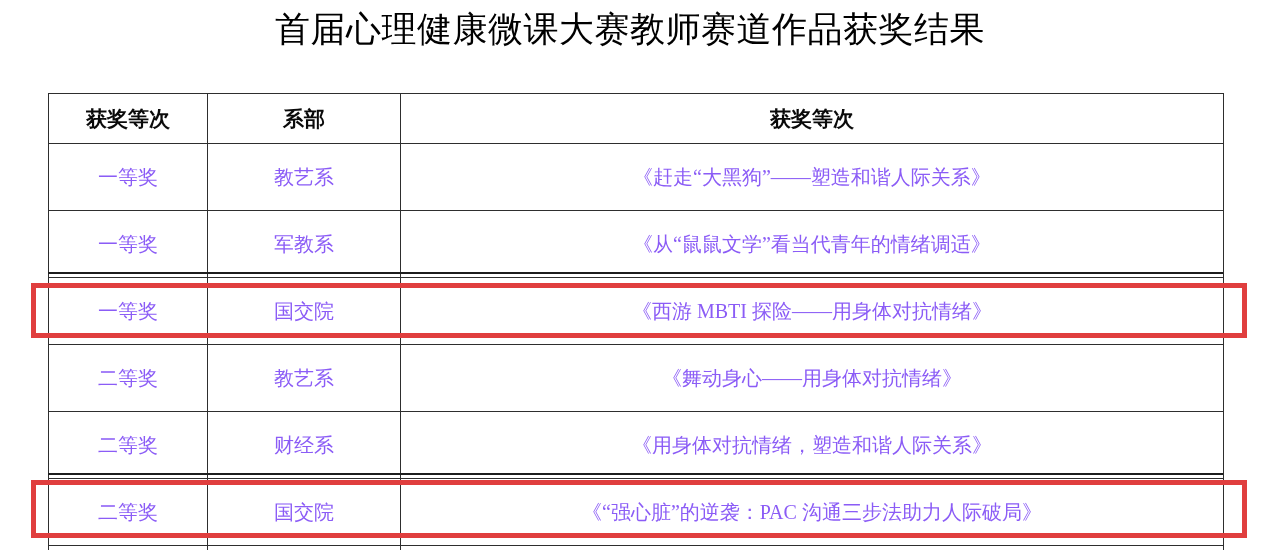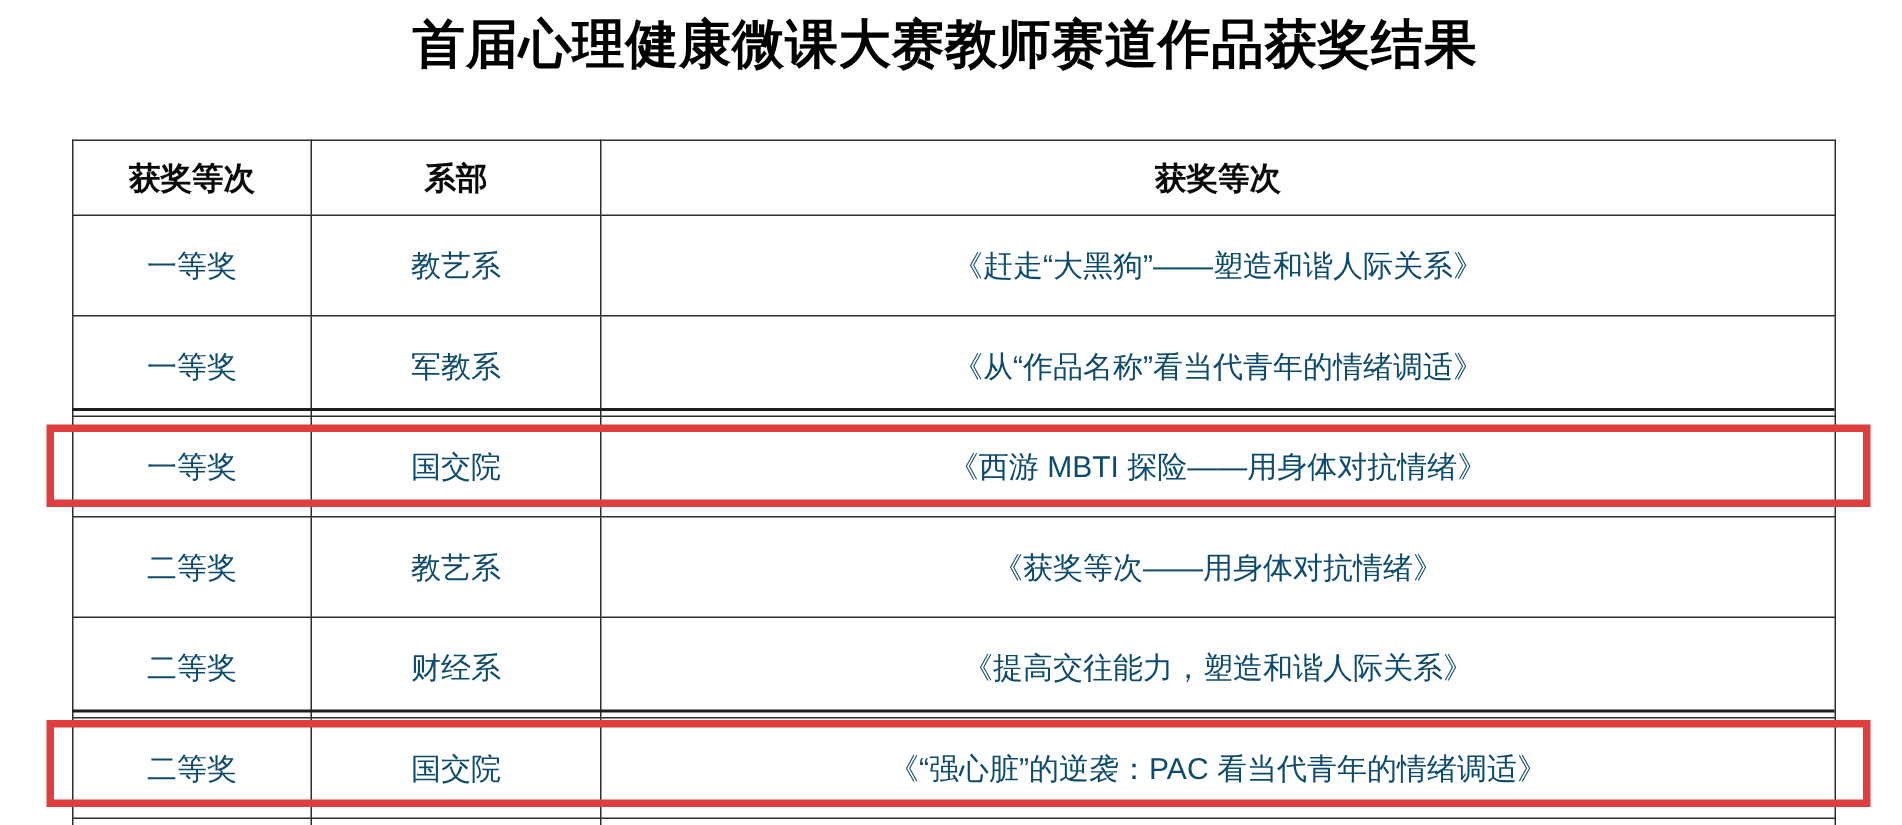--- a/index.html
+++ b/index.html
@@ -16,21 +16,21 @@
     color: #111111;
   }
   .title {
     position: absolute;
     left: 0;
     top: 6px;
     width: 1260px;
     margin: 0;
     text-align: center;
     font-size: 35px;
-    font-weight: 700;
+    font-weight: 400;
     letter-spacing: 0.5px;
     color: #000000;
   }
   table.awards-table {
     position: absolute;
     left: 48px;
     top: 93px;
     width: 1175px;
     border-collapse: collapse;
     table-layout: fixed;
@@ -48,21 +48,22 @@
   .awards-table thead tr { height: 50px; }
   .awards-table th {
     font-size: 21px;
     font-weight: 700;
     color: #0a0a0a;
   }
   .awards-table tbody tr { height: 67px; }
   .awards-table td {
     font-size: 20px;
     font-weight: 400;
-    color: #0c4a6e;
+    color: #8b5cf6;
+    font-family: Liberation Serif, serif;
   }
   .awards-table tbody tr.partial-row { height: 40px; }
   .col-award { width: 159px; }
   .col-dept  { width: 193px; }
   .col-work  { width: 823px; }
   .section-line {
     position: absolute;
     left: 48px;
     width: 1175px;
     height: 2px;
@@ -104,41 +105,41 @@
     </thead>
     <tbody>
       <tr>
         <td>一等奖</td>
         <td>教艺系</td>
         <td>《赶走“大黑狗”——塑造和谐人际关系》</td>
       </tr>
       <tr>
         <td>一等奖</td>
         <td>军教系</td>
-        <td>《从“作品名称”看当代青年的情绪调适》</td>
+        <td>《从“鼠鼠文学”看当代青年的情绪调适》</td>
       </tr>
       <tr>
         <td>一等奖</td>
         <td>国交院</td>
         <td>《西游 MBTI 探险——用身体对抗情绪》</td>
       </tr>
       <tr>
         <td>二等奖</td>
         <td>教艺系</td>
-        <td>《获奖等次——用身体对抗情绪》</td>
+        <td>《舞动身心——用身体对抗情绪》</td>
       </tr>
       <tr>
         <td>二等奖</td>
         <td>财经系</td>
-        <td>《提高交往能力，塑造和谐人际关系》</td>
+        <td>《用身体对抗情绪，塑造和谐人际关系》</td>
       </tr>
       <tr>
         <td>二等奖</td>
         <td>国交院</td>
-        <td>《“强心脏”的逆袭：PAC 看当代青年的情绪调适》</td>
+        <td>《“强心脏”的逆袭：PAC 沟通三步法助力人际破局》</td>
       </tr>
       <tr class="partial-row">
         <td></td>
         <td></td>
         <td></td>
       </tr>
     </tbody>
   </table>
 
   <div class="section-line line-1"></div>

